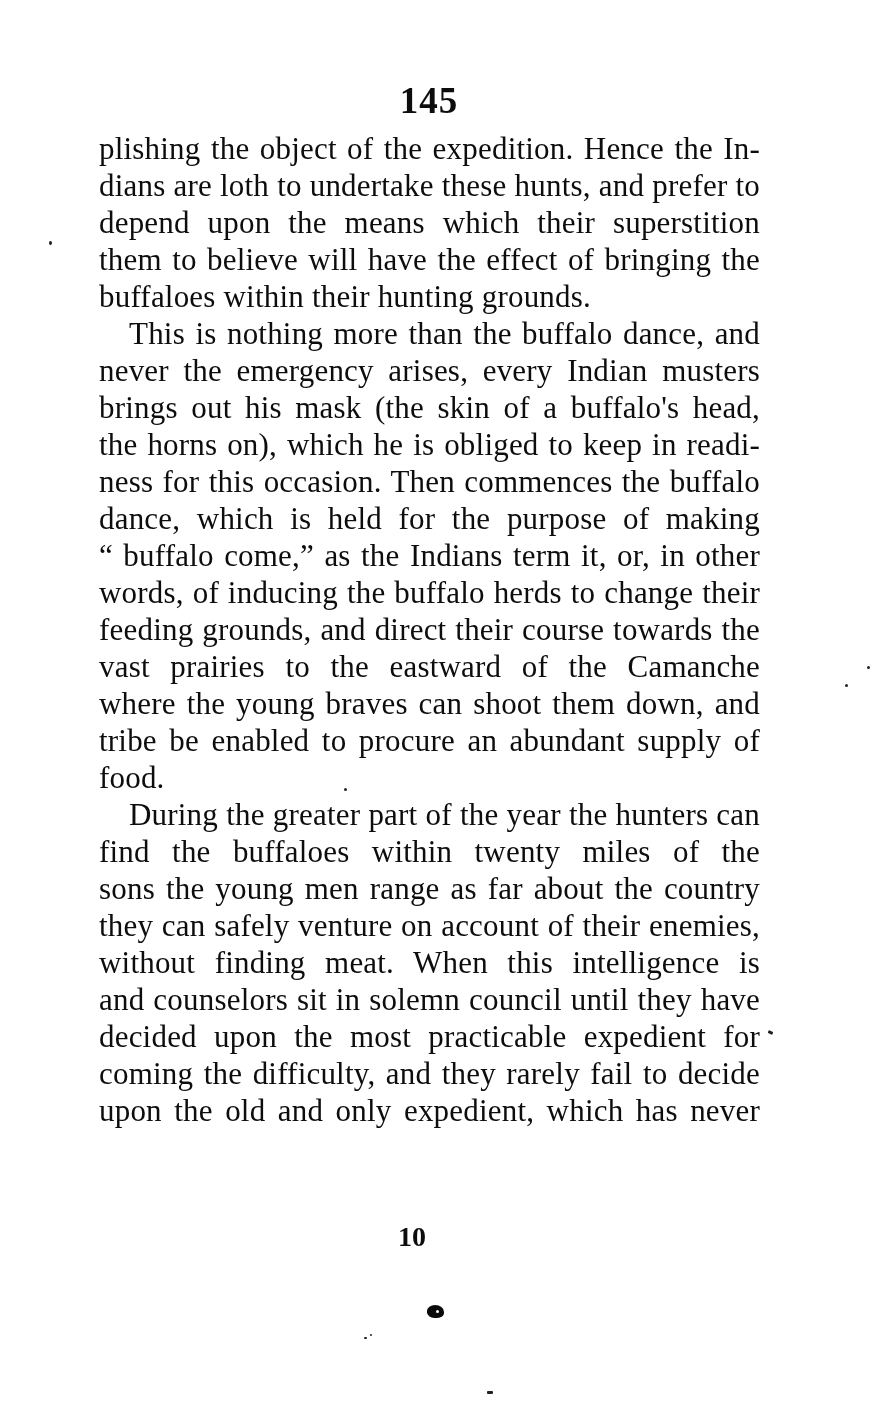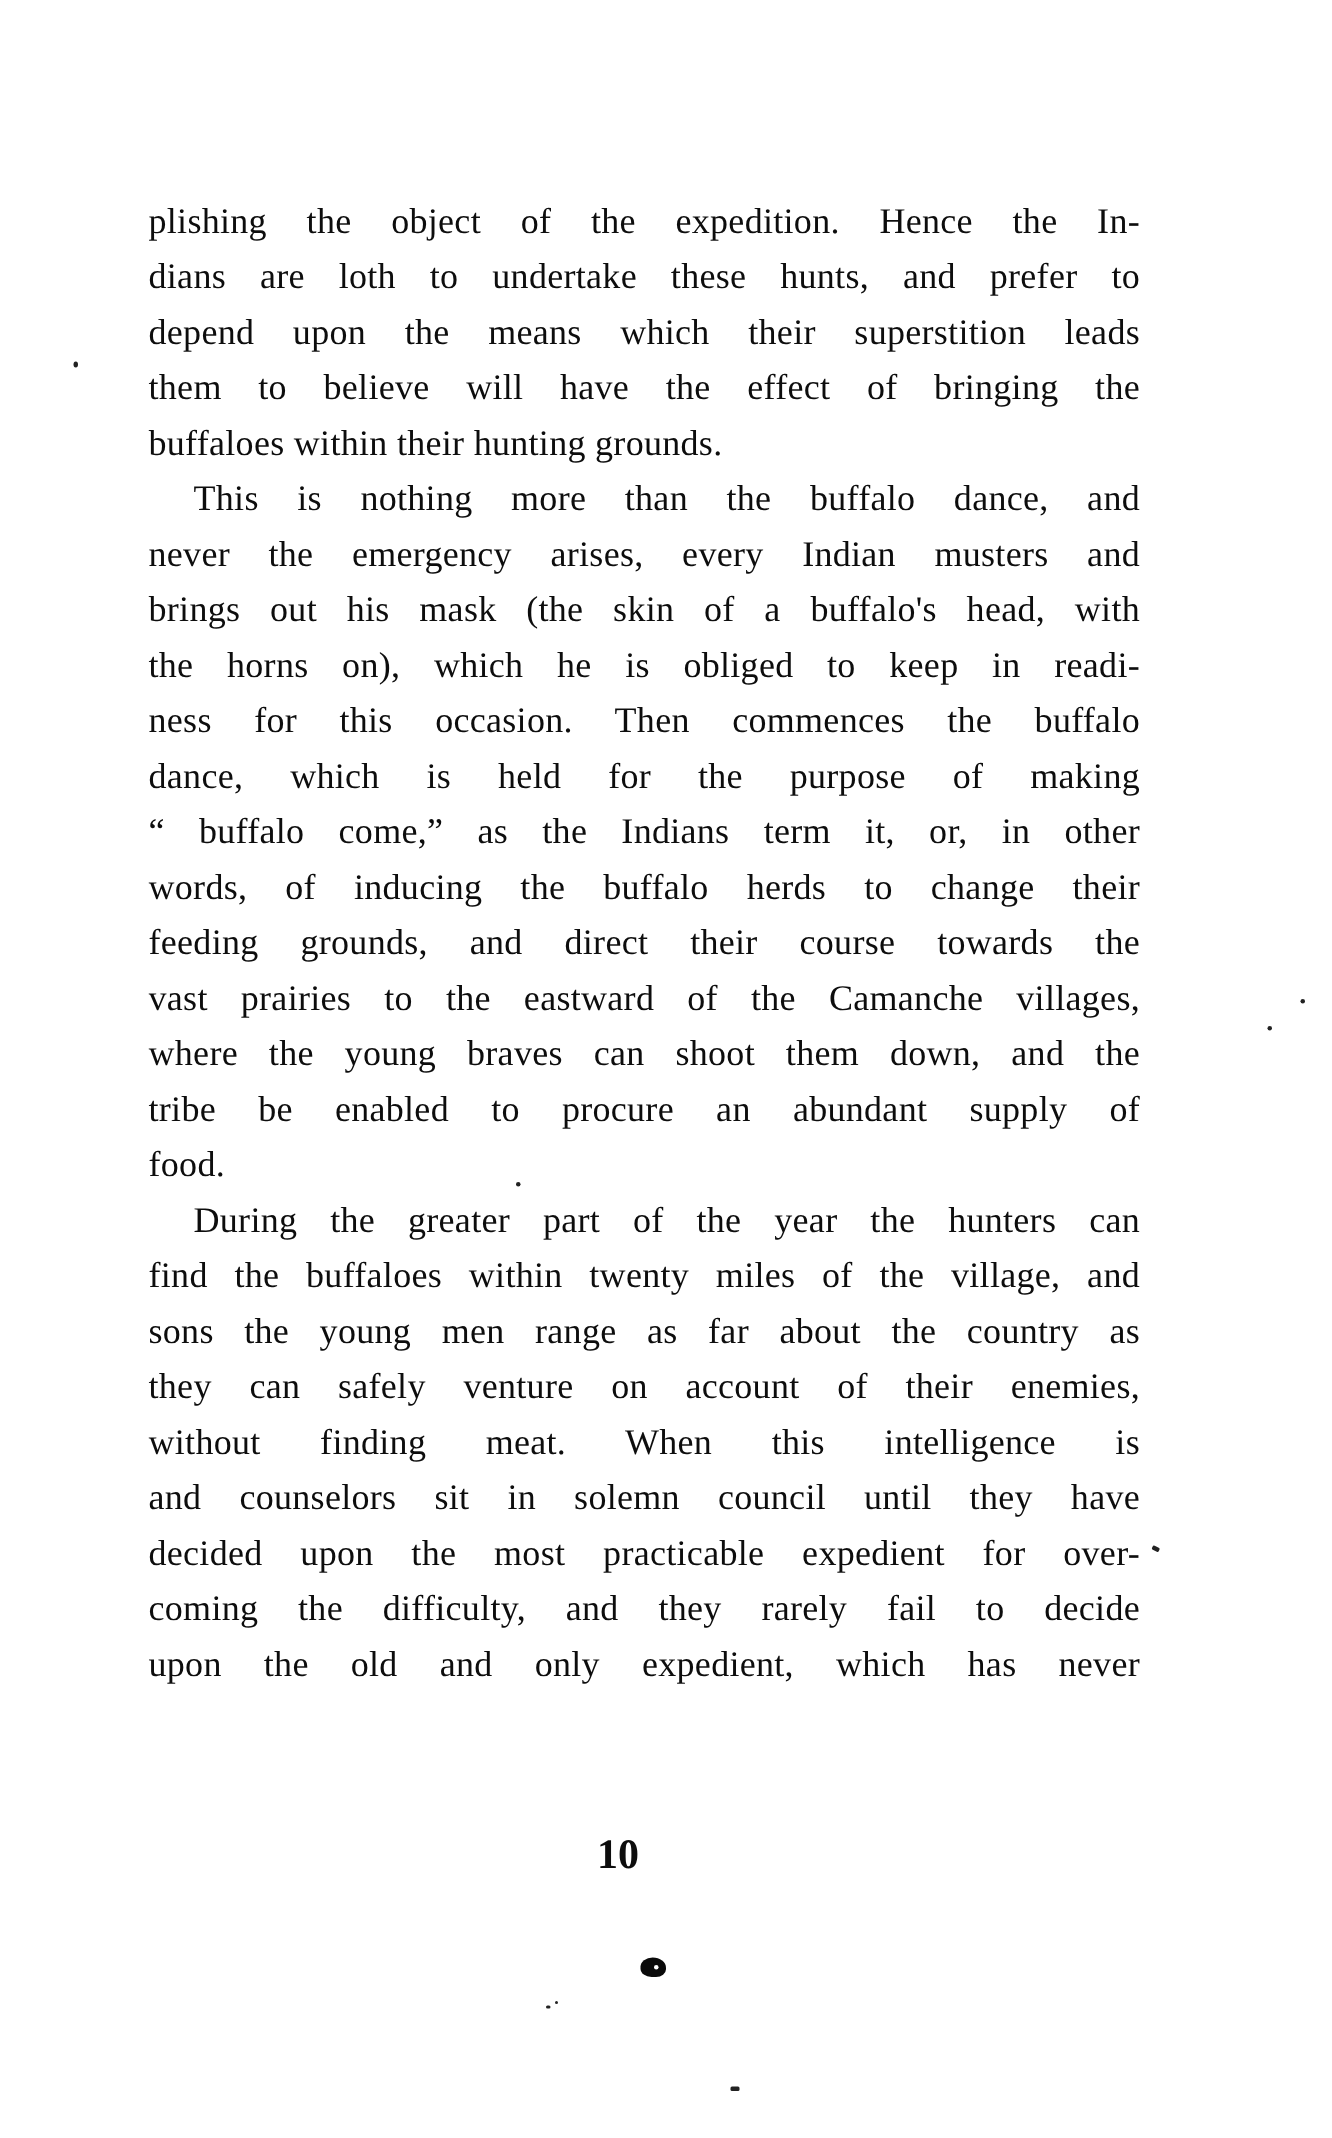--- a/index.html
+++ b/index.html
@@ -21,21 +21,21 @@
     font-size: 37px;
     font-weight: 700;
     letter-spacing: 1px;
     line-height: 1;
   }
   .text-block {
     position: absolute;
     left: 99px;
     top: 130px;
     width: 661px;
-    font-size: 24px;
+    font-size: 31px;
     line-height: 37px;
     letter-spacing: 0.2px;
   }
   .line {
     height: 37px;
     overflow: hidden;
     text-align: justify;
     text-align-last: justify;
     white-space: normal;
   }
@@ -82,20 +82,21 @@
   .speck.s5 { left: 768px; top: 1031px; width: 5px; height: 3px; transform: rotate(25deg); border-radius: 1px; }
   .speck.s6 { left: 364px; top: 1337px; width: 3px; height: 2px; border-radius: 1px; }
   .speck.s7 { left: 370px; top: 1334px; width: 2px; height: 2px; }
   .speck.s8 { left: 487px; top: 1391px; width: 6px; height: 3px; border-radius: 1px; }
 </style>
 </head>
 <body>
 
 <div class="page">
 
+  <div class="page-number">145</div>
 
   <div class="text-block">
       <div class="line">plishing the object of the expedition.  Hence the In-</div>
       <div class="line">dians are loth to undertake these hunts, and prefer to</div>
       <div class="line">depend upon the means which their superstition leads</div>
       <div class="line">them to believe will have the effect of bringing the</div>
       <div class="line flush">buffaloes within their hunting grounds.</div>
       <div class="line indent">This is nothing more than the buffalo dance, and</div>
       <div class="line">never the emergency arises, every Indian musters and</div>
       <div class="line">brings out his mask (the skin of a buffalo's head, with</div>

